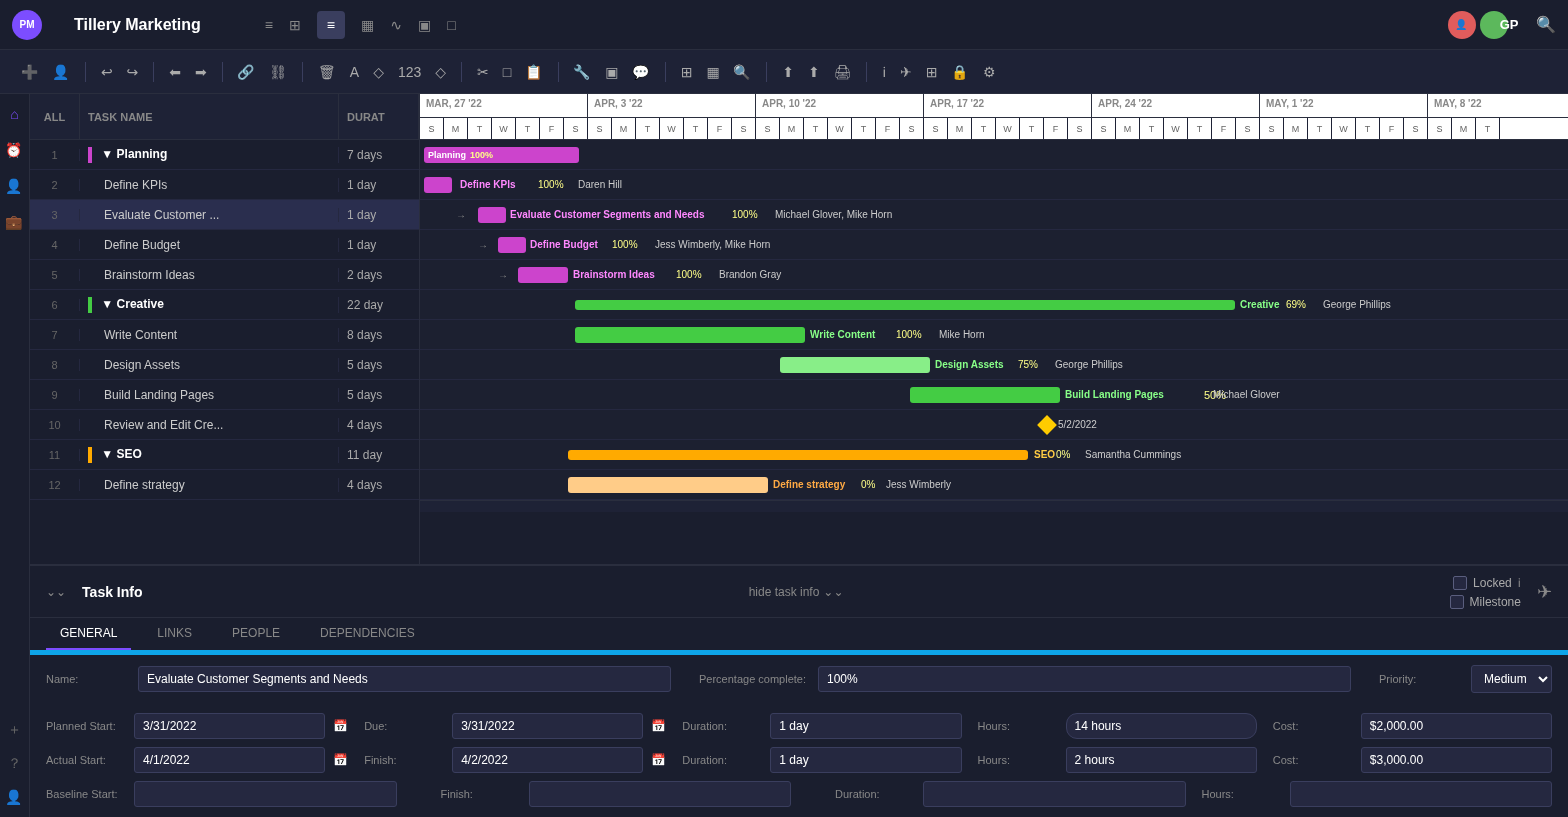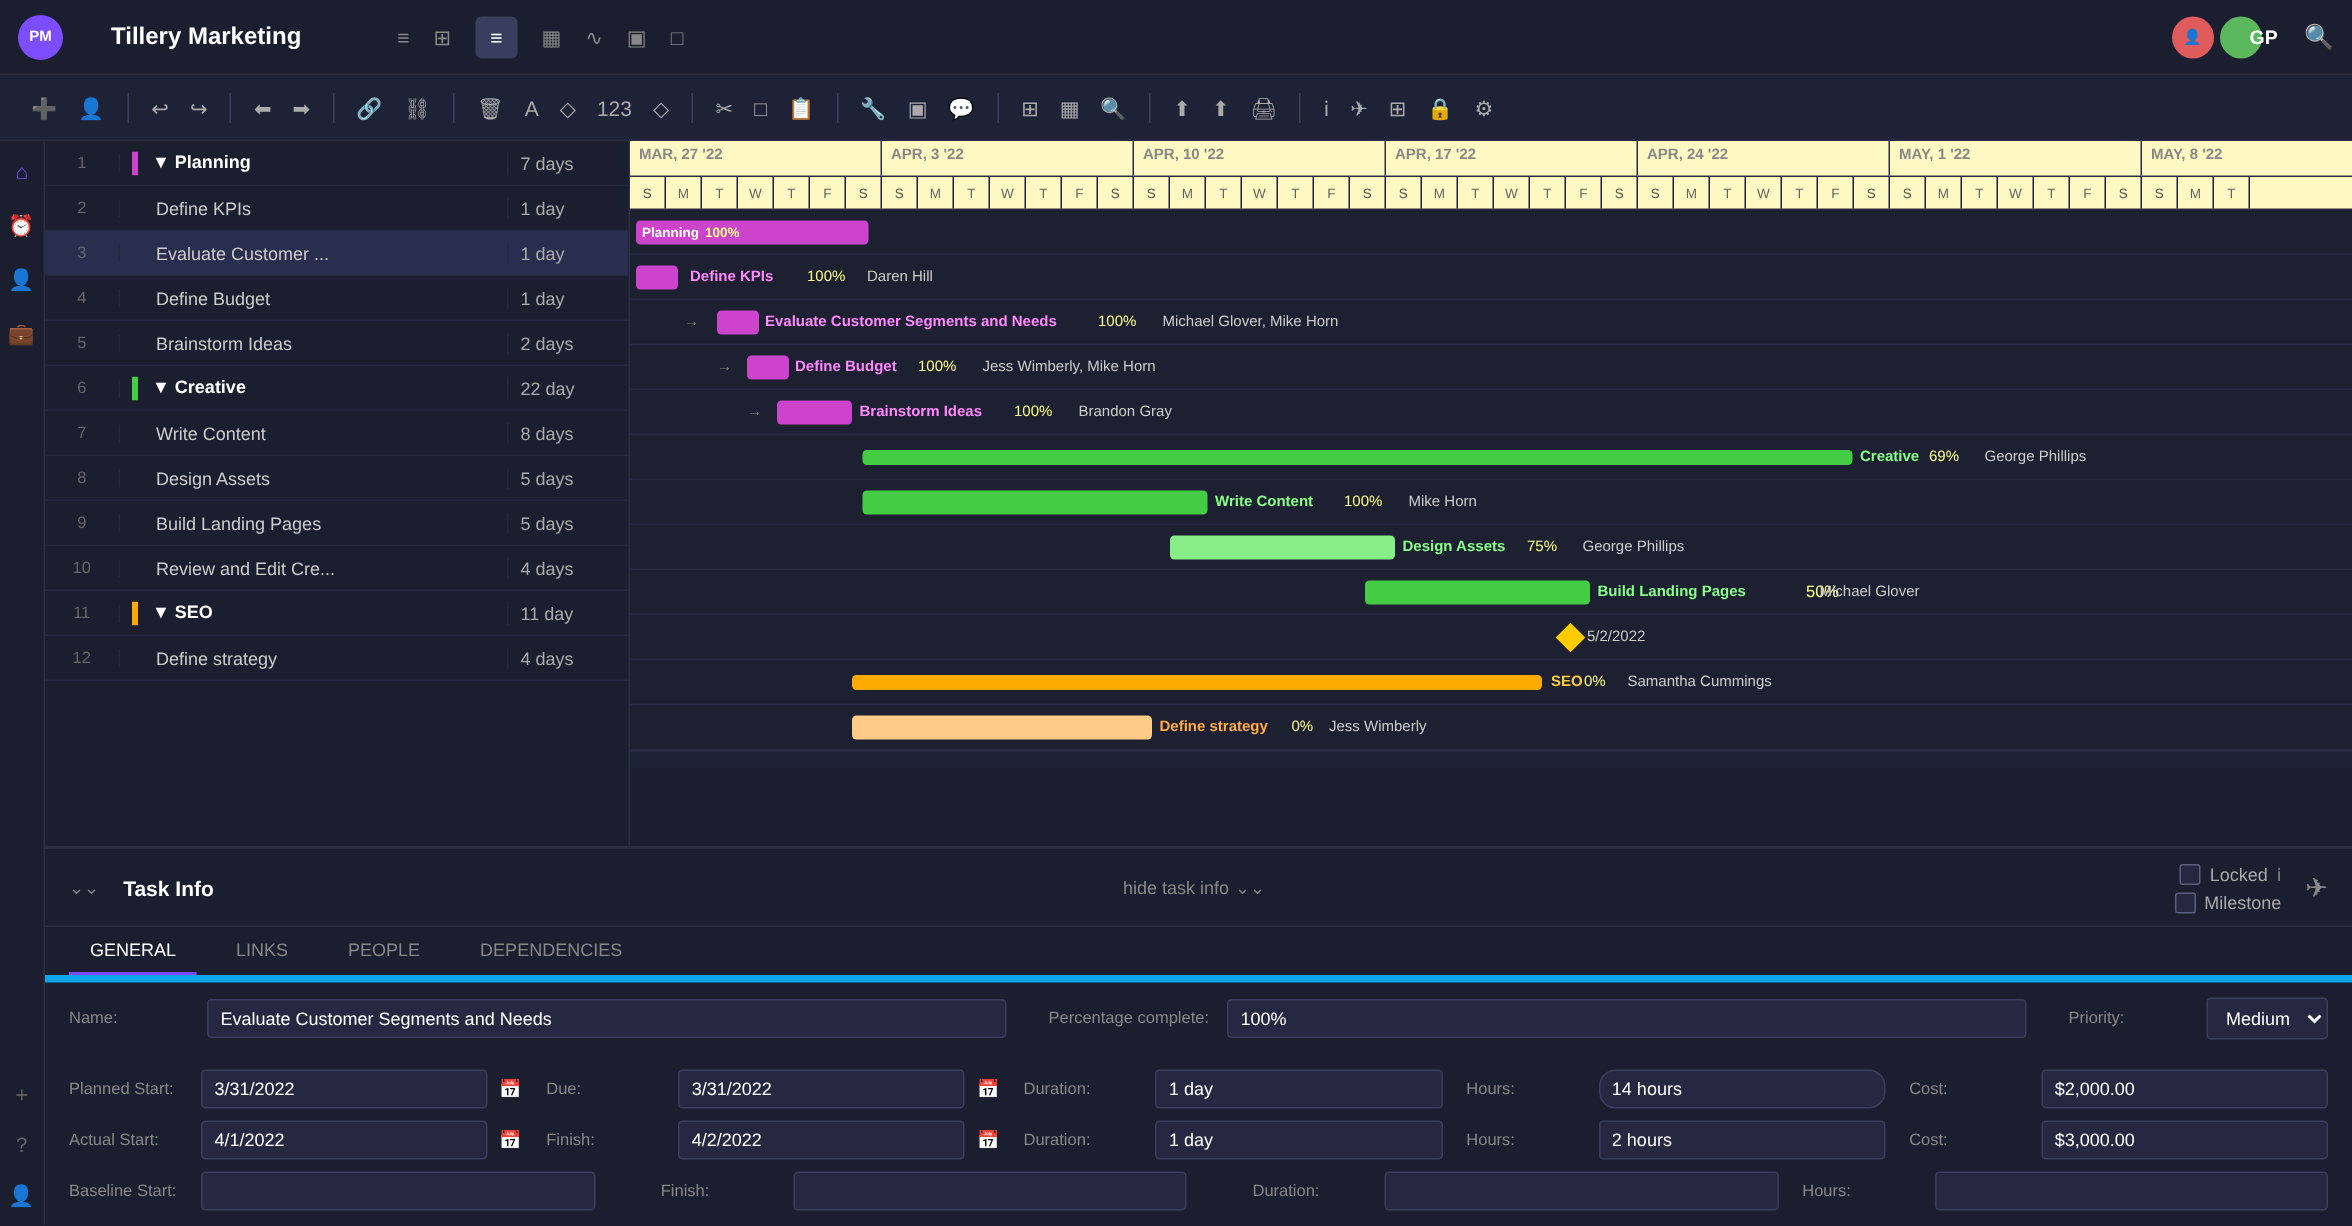--- a/index.html
+++ b/index.html
@@ -46,21 +46,21 @@
     .task-row { display: flex; height: 30px; border-bottom: 1px solid #252840; align-items: center; }
     .task-row.selected { background: #2a2e4e; }
     .td-num { width: 50px; text-align: center; color: #666; font-size: 11px; flex-shrink: 0; border-right: 1px solid #252840; padding: 0 4px; }
     .td-name { flex: 1; padding: 0 8px; font-size: 12px; overflow: hidden; text-overflow: ellipsis; white-space: nowrap; border-right: 1px solid #252840; }
     .td-dur { width: 80px; padding: 0 8px; font-size: 12px; color: #aaa; }
     .group-row .td-name { font-weight: 700; color: #fff; }
     .indent { padding-left: 24px; }
 
     
     .gantt-chart { flex: 1; overflow: auto; position: relative; background: #1a1e2e; }
-    .gantt-header { background: #fef9c3; position: sticky; top: 0; z-index: 10; }
+    .gantt-header { background: #ffffff; position: sticky; top: 0; z-index: 10; }
     .gantt-weeks { display: flex; height: 24px; border-bottom: 1px solid #2a2e3e; }
     .week-cell { flex-shrink: 0; width: 168px; border-right: 1px solid #2a2e3e; padding: 4px 6px; color: #888; font-size: 10px; font-weight: 600; }
     .gantt-days { display: flex; height: 22px; border-bottom: 1px solid #2a2e3e; }
     .day-cell { flex-shrink: 0; width: 24px; text-align: center; color: #666; font-size: 9px; line-height: 22px; border-right: 1px solid #1e2236; }
     .day-cell.weekend { color: #555; }
     .gantt-rows { position: relative; }
     .gantt-row { height: 30px; border-bottom: 1px solid #252840; position: relative; display: flex; align-items: center; }
     .gantt-row:nth-child(even) { background: #1c2030; }
 
     
@@ -175,20 +175,25 @@
       <div class="sidebar-icon">？</div>
       <div class="sidebar-icon">👤</div>
     </div>
   </div>
 
   <div class="gantt-container">
 
     <div class="gantt-area">
 
       <div class="task-table">
+        <div class="task-header">
+          <div class="th-cell th-all">ALL</div>
+          <div class="th-cell th-name">TASK NAME</div>
+          <div class="th-cell th-dur">DURAT</div>
+        </div>
         <div class="task-body">
 
           <div class="task-row group-row">
             <div class="td-num">1</div>
             <div class="td-name">
               <span style="display:inline-block;width:4px;height:16px;background:#cc44cc;margin-right:6px;vertical-align:middle;"></span>
               <span>▼</span> Planning
             </div>
             <div class="td-dur">7 days</div>
           </div>

